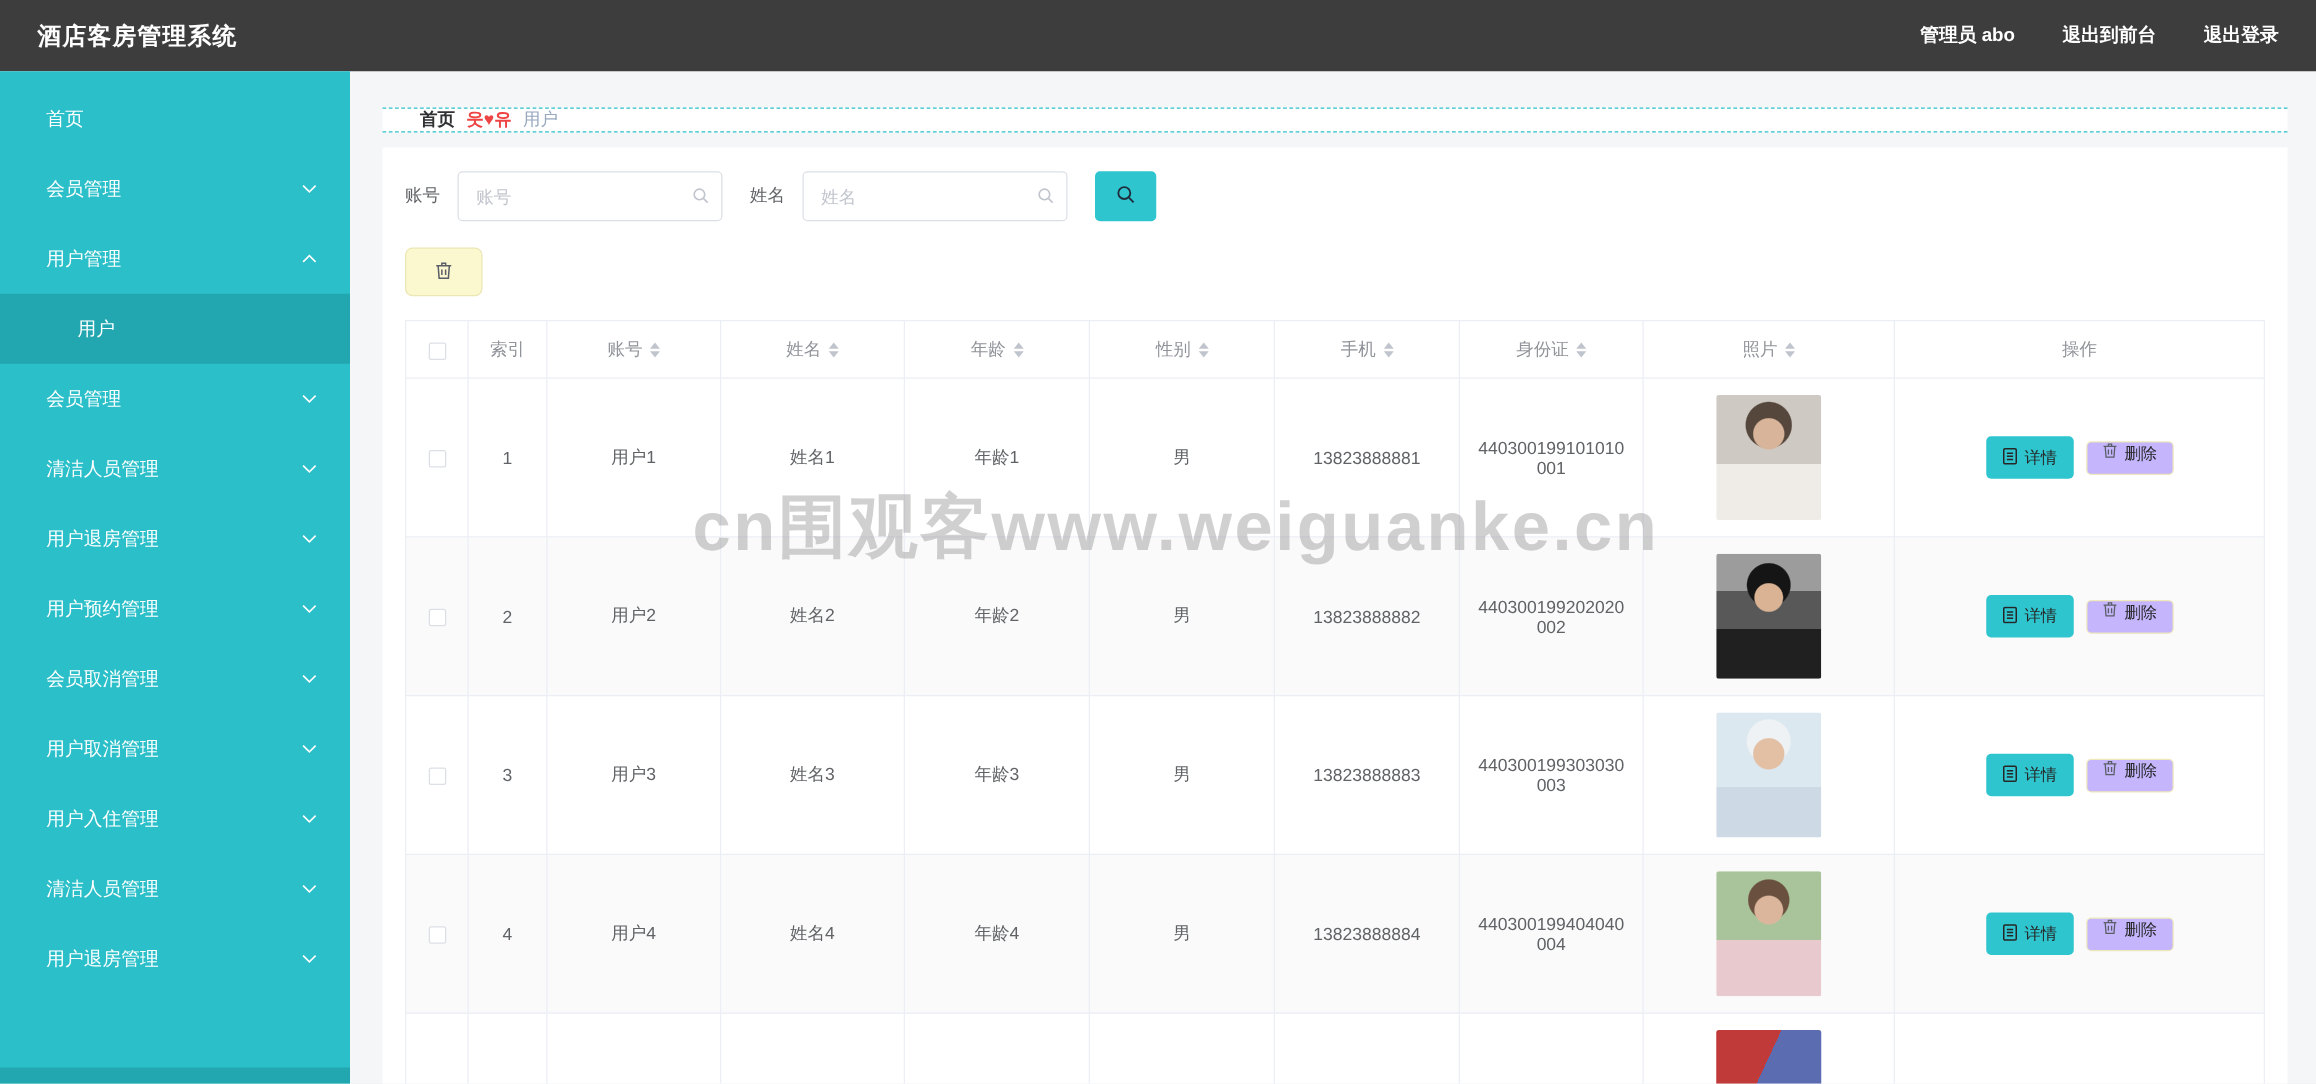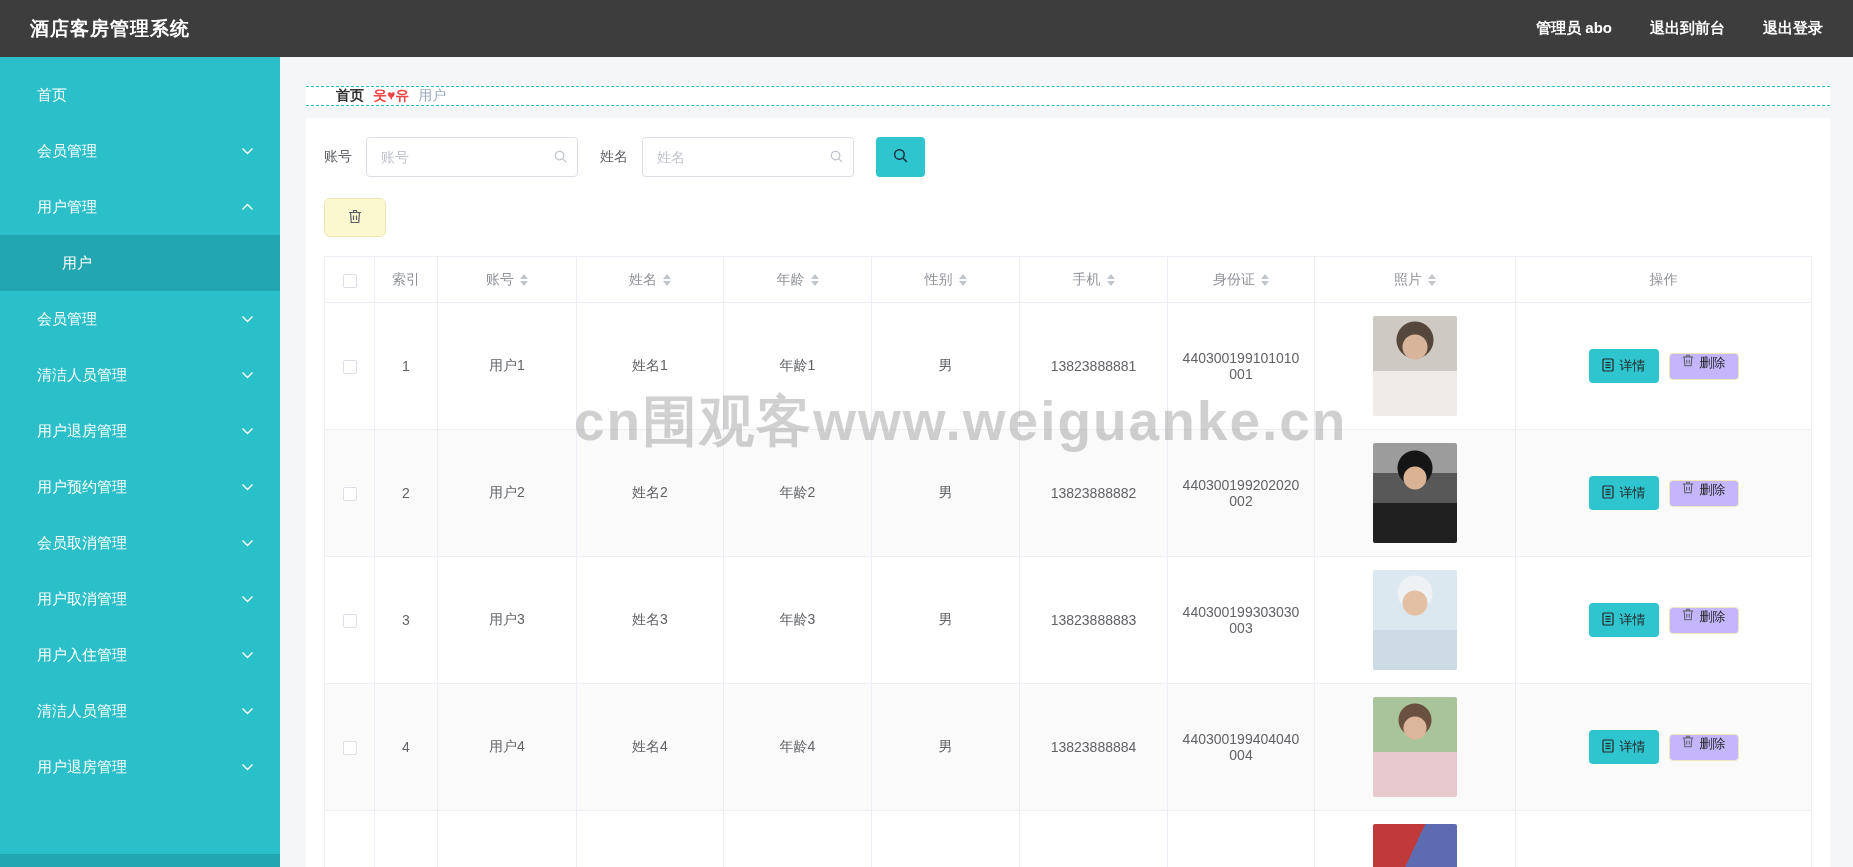--- a/index.html
+++ b/index.html
@@ -105,21 +105,21 @@
     display:inline-flex; align-items:center; gap:6px; font-size:13px; color:#262626;
     cursor:pointer; font-family:inherit;
   }
   .btn-delete {
     background:#c4b5fd; border:1px solid #eee8bc; border-radius:4px; height:27px; padding:0 12px;
     display:inline-flex; align-items:flex-start; gap:6px; font-size:13px; color:#262626;
     cursor:pointer; font-family:inherit;
   }
   
   .watermark {
-    position:absolute; left:574px; top:385px; z-index:5; pointer-events:none;
+    position:absolute; left:554px; top:385px; z-index:5; pointer-events:none;
     font-size:55px; font-weight:bold; color:rgba(150,150,150,0.45);
     white-space:nowrap; letter-spacing:2px;
   }
 </style>
 </head>
 <body>
 
 <div class="app">
 
   <div class="topbar">

